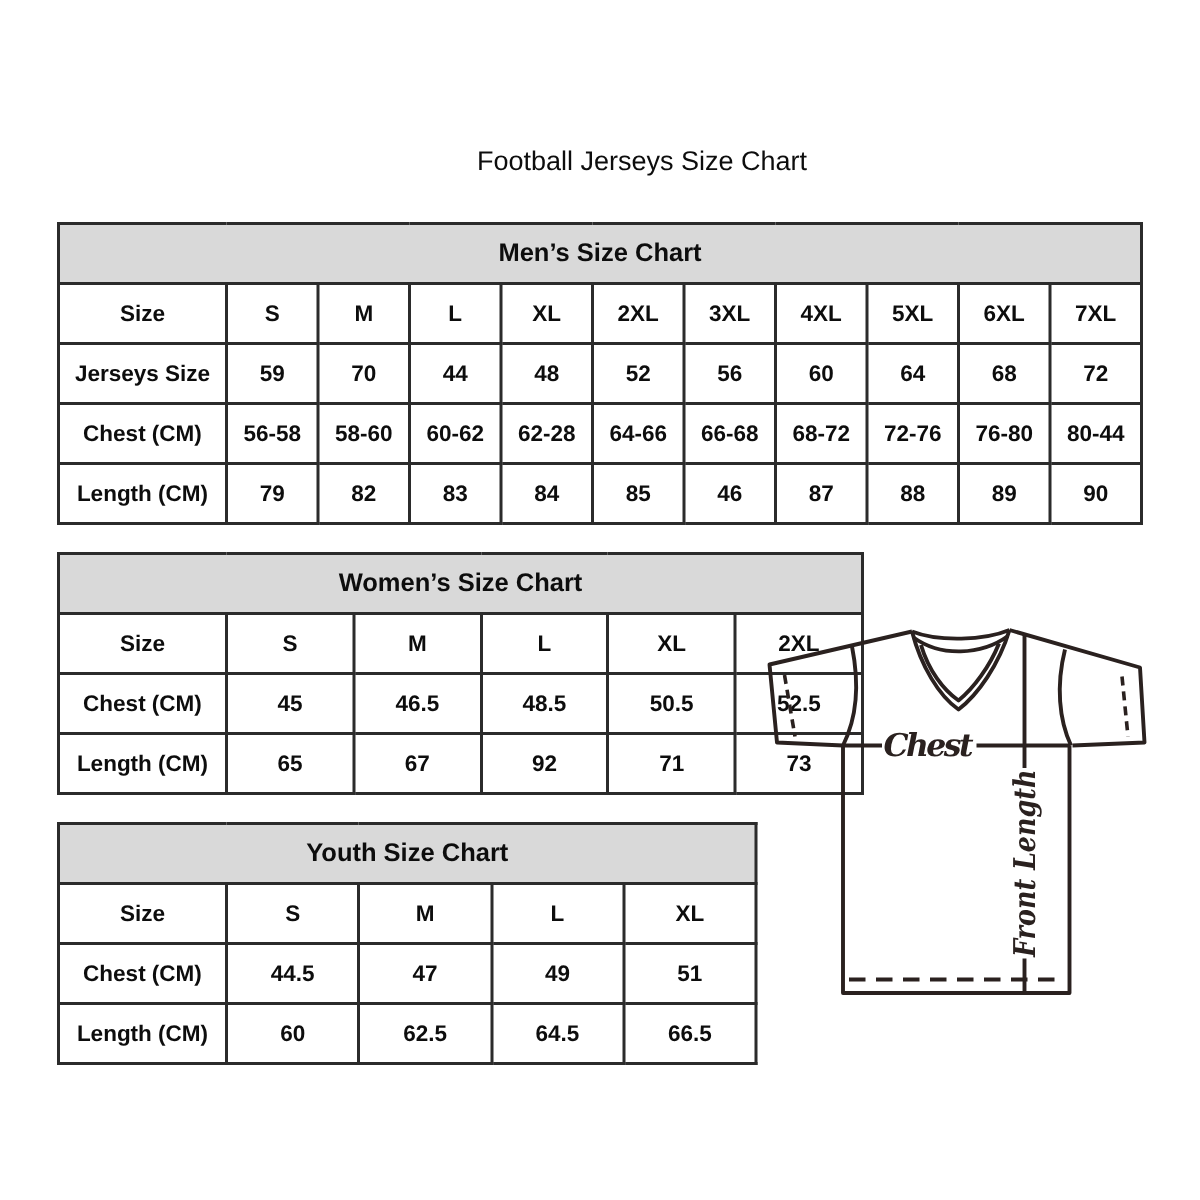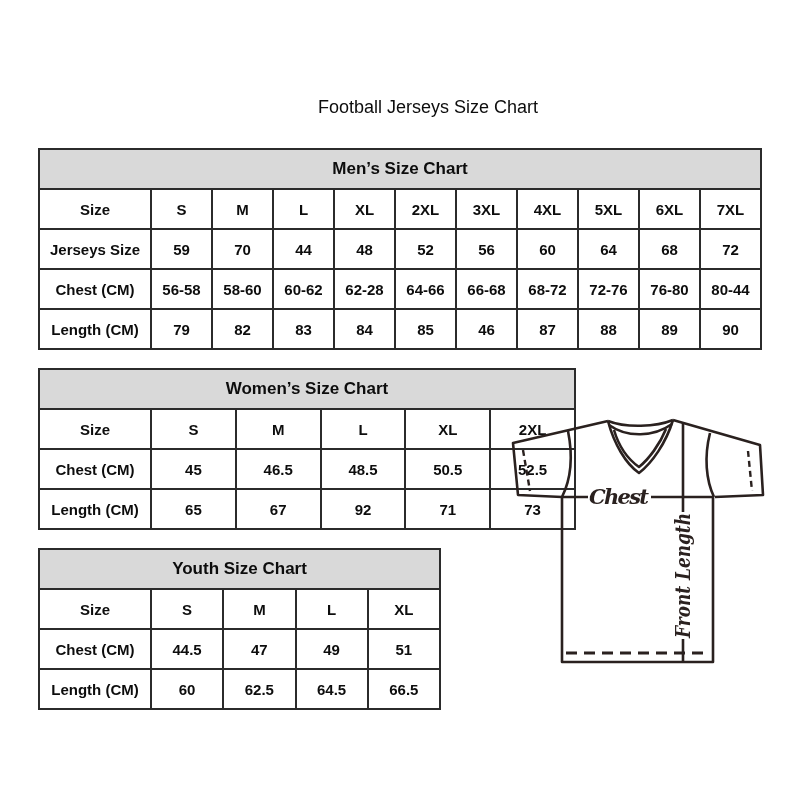--- a/index.html
+++ b/index.html
@@ -135,21 +135,21 @@
         <td>Length (CM)</td>
         <td>65</td>
         <td>67</td>
         <td>92</td>
         <td>71</td>
         <td>73</td>
       </tr>
     </tbody>
   </table>
 
-  <table class="tbl" style="left:38px;top:548px;width:403px;height:160px;">
+  <table class="tbl" style="left:38px;top:548px;width:467px;height:160px;">
     <colgroup>
       <col style="width:112px;">
         <col>
         <col>
         <col>
         <col>
     </colgroup>
     <tbody>
       <tr>
         <td class="hd" colspan="5">Youth Size Chart</td>

